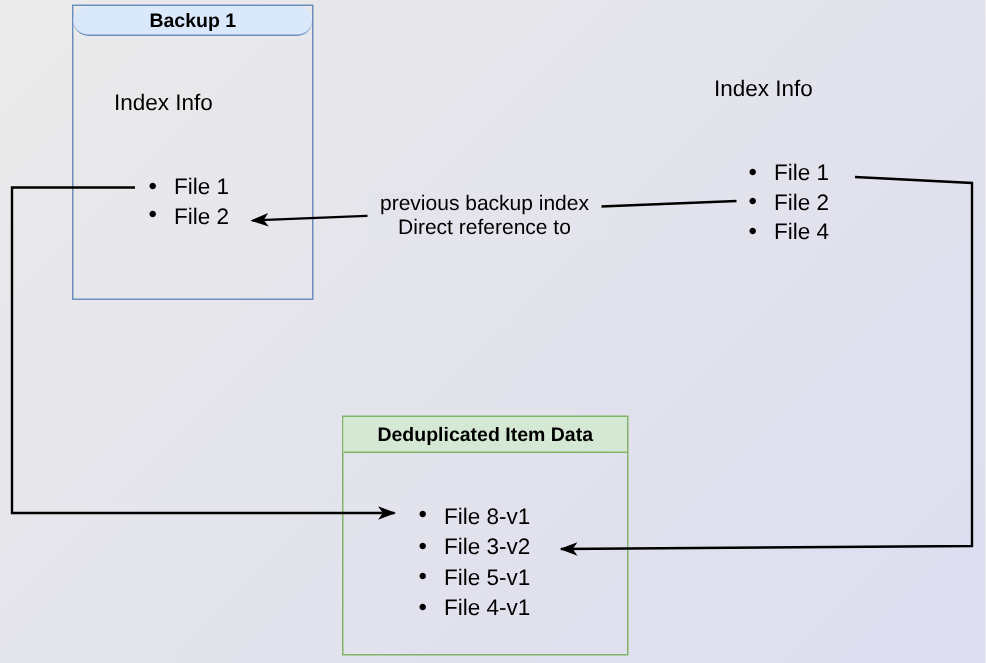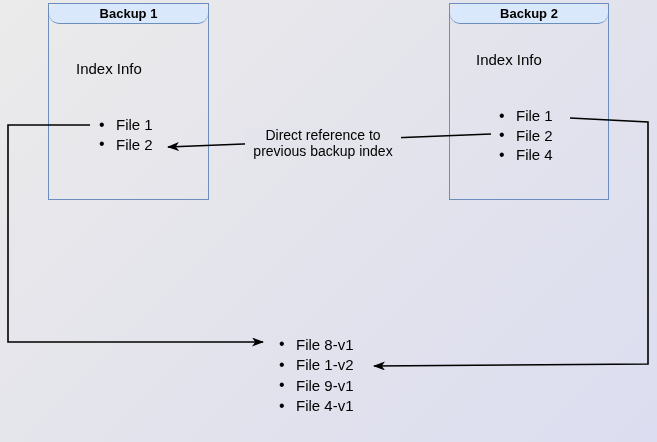--- a/index.html
+++ b/index.html
@@ -50,69 +50,69 @@
       <div class="li">
         <span class="dot">•</span>
         <span class="txt">File 1</span>
       </div>
       <div class="li">
         <span class="dot">•</span>
         <span class="txt">File 2</span>
       </div>
     </div>
 
-  <div class="box blue" style="left:449px;top:3px;width:160px;height:197px">
-    <div class="box-header">
-      <span>Backup 2</span>
-    </div>
-  </div>
   <div class="label" style="left:476px;top:51px">Index Info</div>
   <div class="list lh19" style="left:496px;top:106px">
       <div class="li">
         <span class="dot">•</span>
         <span class="txt">File 1</span>
       </div>
       <div class="li">
         <span class="dot">•</span>
         <span class="txt">File 2</span>
       </div>
       <div class="li">
         <span class="dot">•</span>
         <span class="txt">File 4</span>
       </div>
     </div>
 
+  <div class="box green" style="left:228px;top:277px;width:191px;height:160px">
+    <div class="box-header">
+      <span>Deduplicated Item Data</span>
+    </div>
+  </div>
   <div class="list lh20" style="left:276px;top:334px">
       <div class="li">
         <span class="dot">•</span>
         <span class="txt">File 8-v1</span>
       </div>
       <div class="li">
         <span class="dot">•</span>
-        <span class="txt">File 1-v2</span>
+        <span class="txt">File 3-v2</span>
       </div>
       <div class="li">
         <span class="dot">•</span>
-        <span class="txt">File 9-v1</span>
+        <span class="txt">File 5-v1</span>
       </div>
       <div class="li">
         <span class="dot">•</span>
         <span class="txt">File 4-v1</span>
       </div>
     </div>
 
   <svg class="arrows" width="657" height="442" viewBox="0 0 657 442">
     <defs>
       <marker id="arw" viewBox="0 0 12 9" refX="11" refY="4.5" markerWidth="12" markerHeight="9" orient="auto" markerUnits="userSpaceOnUse">
         <path d="M0 0 L12 4.5 L0 9 L3.2 4.5 Z" fill="#000"></path>
       </marker>
     </defs>
     <path d="M90 125 L8 125 L8 342 L263 342" fill="none" stroke="#000" stroke-width="1.6" marker-end="url(#arw)"></path>
     <path d="M570 118 L648 122 L648 364 L374 366" fill="none" stroke="#000" stroke-width="1.6" marker-end="url(#arw)"></path>
     <path d="M491 134 L168 147" fill="none" stroke="#000" stroke-width="1.6" marker-end="url(#arw)"></path>
   </svg>
 
   <div class="annotation">
+    <div>previous backup index</div>
     <div>Direct reference to</div>
-    <div>previous backup index</div>
   </div>
 
 </div>
 
 </body></html>

